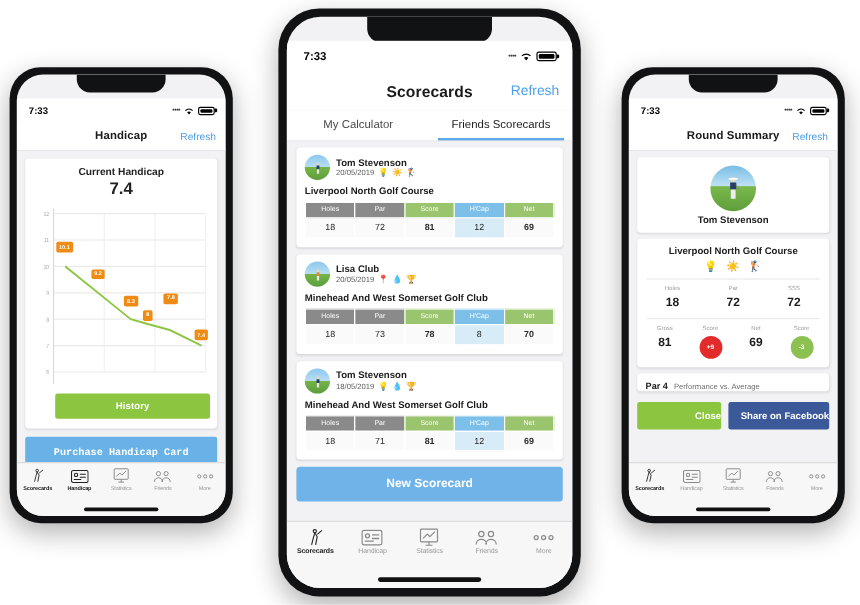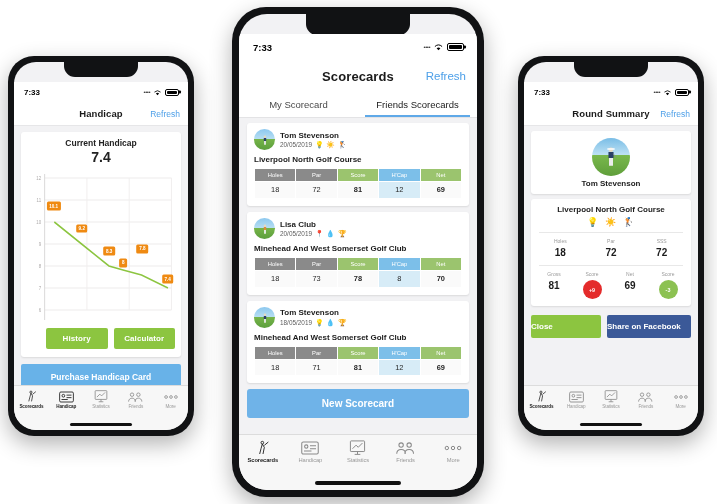--- a/index.html
+++ b/index.html
@@ -120,21 +120,21 @@
     padding: 2.2px 2.6px; border-radius: 1.5px; line-height: 1; white-space: nowrap;
   }
   .btn-row { display:flex; gap:6px; margin-top: 6px; padding-left: 19px; }
   .btn {
     flex:1; text-align:center; color:#fff; font-size:8px; font-weight:bold;
     padding: 6px 0; border-radius: 2px; letter-spacing: .1px;
   }
   .btn-green { background:#8cc540; }
   .btn-wide {
     margin: 7px 7px 0 7px; text-align:center; color:#fff; font-weight:bold;
-    font-size: 8.5px; padding: 8px 0; border-radius: 2px; background:#68b2e8;
+    font-size: 8.5px; padding: 8px 0; border-radius: 2px; background:#68b2e8;font-family:Liberation Mono, monospace;
   }
 
   
   .tabbar {
     flex: 0 0 auto; background:#f7f7f7; border-top:1px solid #dcdcdc;
     display:flex; align-items:flex-start; padding-top:4px; height: 34px;
   }
   .phone.big .tabbar { height: 42px; padding-top:5px; }
   .tabitem { flex:1; display:flex; flex-direction:column; align-items:center; gap:1px; }
   .tab-ico { height: 13px; display:flex; align-items:center; justify-content:center; color:#8a8a8a; }
@@ -203,21 +203,21 @@
   .bubble {
     width:19px; height:19px; border-radius:50%; display:flex; align-items:center; justify-content:center;
     color:#fff; font-size:5.4px; font-weight:bold;
   }
   .bub-red { background:#e42b2b; }
   .bub-green { background:#8cc152; }
   .par-head { display:flex; align-items:baseline; gap:5px; padding:6px 7px 0 7px; }
   .par-title { font-size:7.6px; font-weight:bold; color:#1c1c1c; }
   .par-sub { font-size:6.4px; color:#6e6e6e; }
   .rs-foot { display:flex; gap:6px; padding: 4px 7px 6px 7px; }
-  .rs-btn { flex:1; text-align:left; color:#fff; font-size:8px; font-weight:bold; padding:7px 0; border-radius:2px; }
+  .rs-btn { flex:1; text-align:right; color:#fff; font-size:8px; font-weight:bold; padding:7px 0; border-radius:2px; }
   .rs-btn.close { flex:0 0 70px; background:#8cc540; }
   .rs-btn.fb { background:#3b5998; }
 
   .sp { flex:1 1 auto; }
 </style>
 </head>
 <body>
 
 <div class="stage">
 
@@ -281,21 +281,20 @@
             <span class="pt-label" style="left:18%;  top:24%;">10.1</span>
             <span class="pt-label" style="left:37%;  top:38.5%;">9.2</span>
             <span class="pt-label" style="left:55.5%;top:53.5%;">8.3</span>
             <span class="pt-label" style="left:65%;  top:61%;">8</span>
             <span class="pt-label" style="left:78%;  top:52%;">7.8</span>
             <span class="pt-label" style="left:95%;  top:72%;">7.4</span>
           </div>
 
           <div class="btn-row">
             <div class="btn btn-green">History</div>
-            <div class="btn btn-green">Calculator</div>
           </div>
         </div>
 
         <div class="btn-wide">Purchase Handicap Card</div>
       </div>
 
       <div class="tabbar">
         <div class="tabitem active">
           <span class="tab-ico">
             <svg width="13" height="13" viewBox="0 0 24 24" fill="none" stroke="currentColor" stroke-width="1.4">
@@ -371,21 +370,21 @@
         </span>
       </div>
 
       <div class="navbar">
         <span class="nav-title">Scorecards</span>
         <span class="nav-action">Refresh</span>
       </div>
 
       <div class="seg">
         <div class="seg-item">
-          <span>My Scorecard</span>
+          <span>My Calculator</span>
         </div>
         <div class="seg-item active">
           <span>Friends Scorecards</span>
         </div>
       </div>
 
       <div class="content">
         <div class="sc-list">
 
           <div class="sc-card">
@@ -646,20 +645,24 @@
                 <span class="rs-val">69</span>
               </div>
               <div class="rs-stat">
                 <span class="rs-lab">Score</span>
                 <span class="bubble bub-green">-3</span>
               </div>
             </div>
           </div>
 
           <div class="rs-card">
+            <div class="par-head">
+              <span class="par-title">Par 4</span>
+              <span class="par-sub">Performance vs. Average</span>
+            </div>
           </div>
 
         </div>
 
         <div class="sp"></div>
         <div class="rs-foot">
           <div class="rs-btn close">Close</div>
           <div class="rs-btn fb">Share on Facebook</div>
         </div>
       </div>

